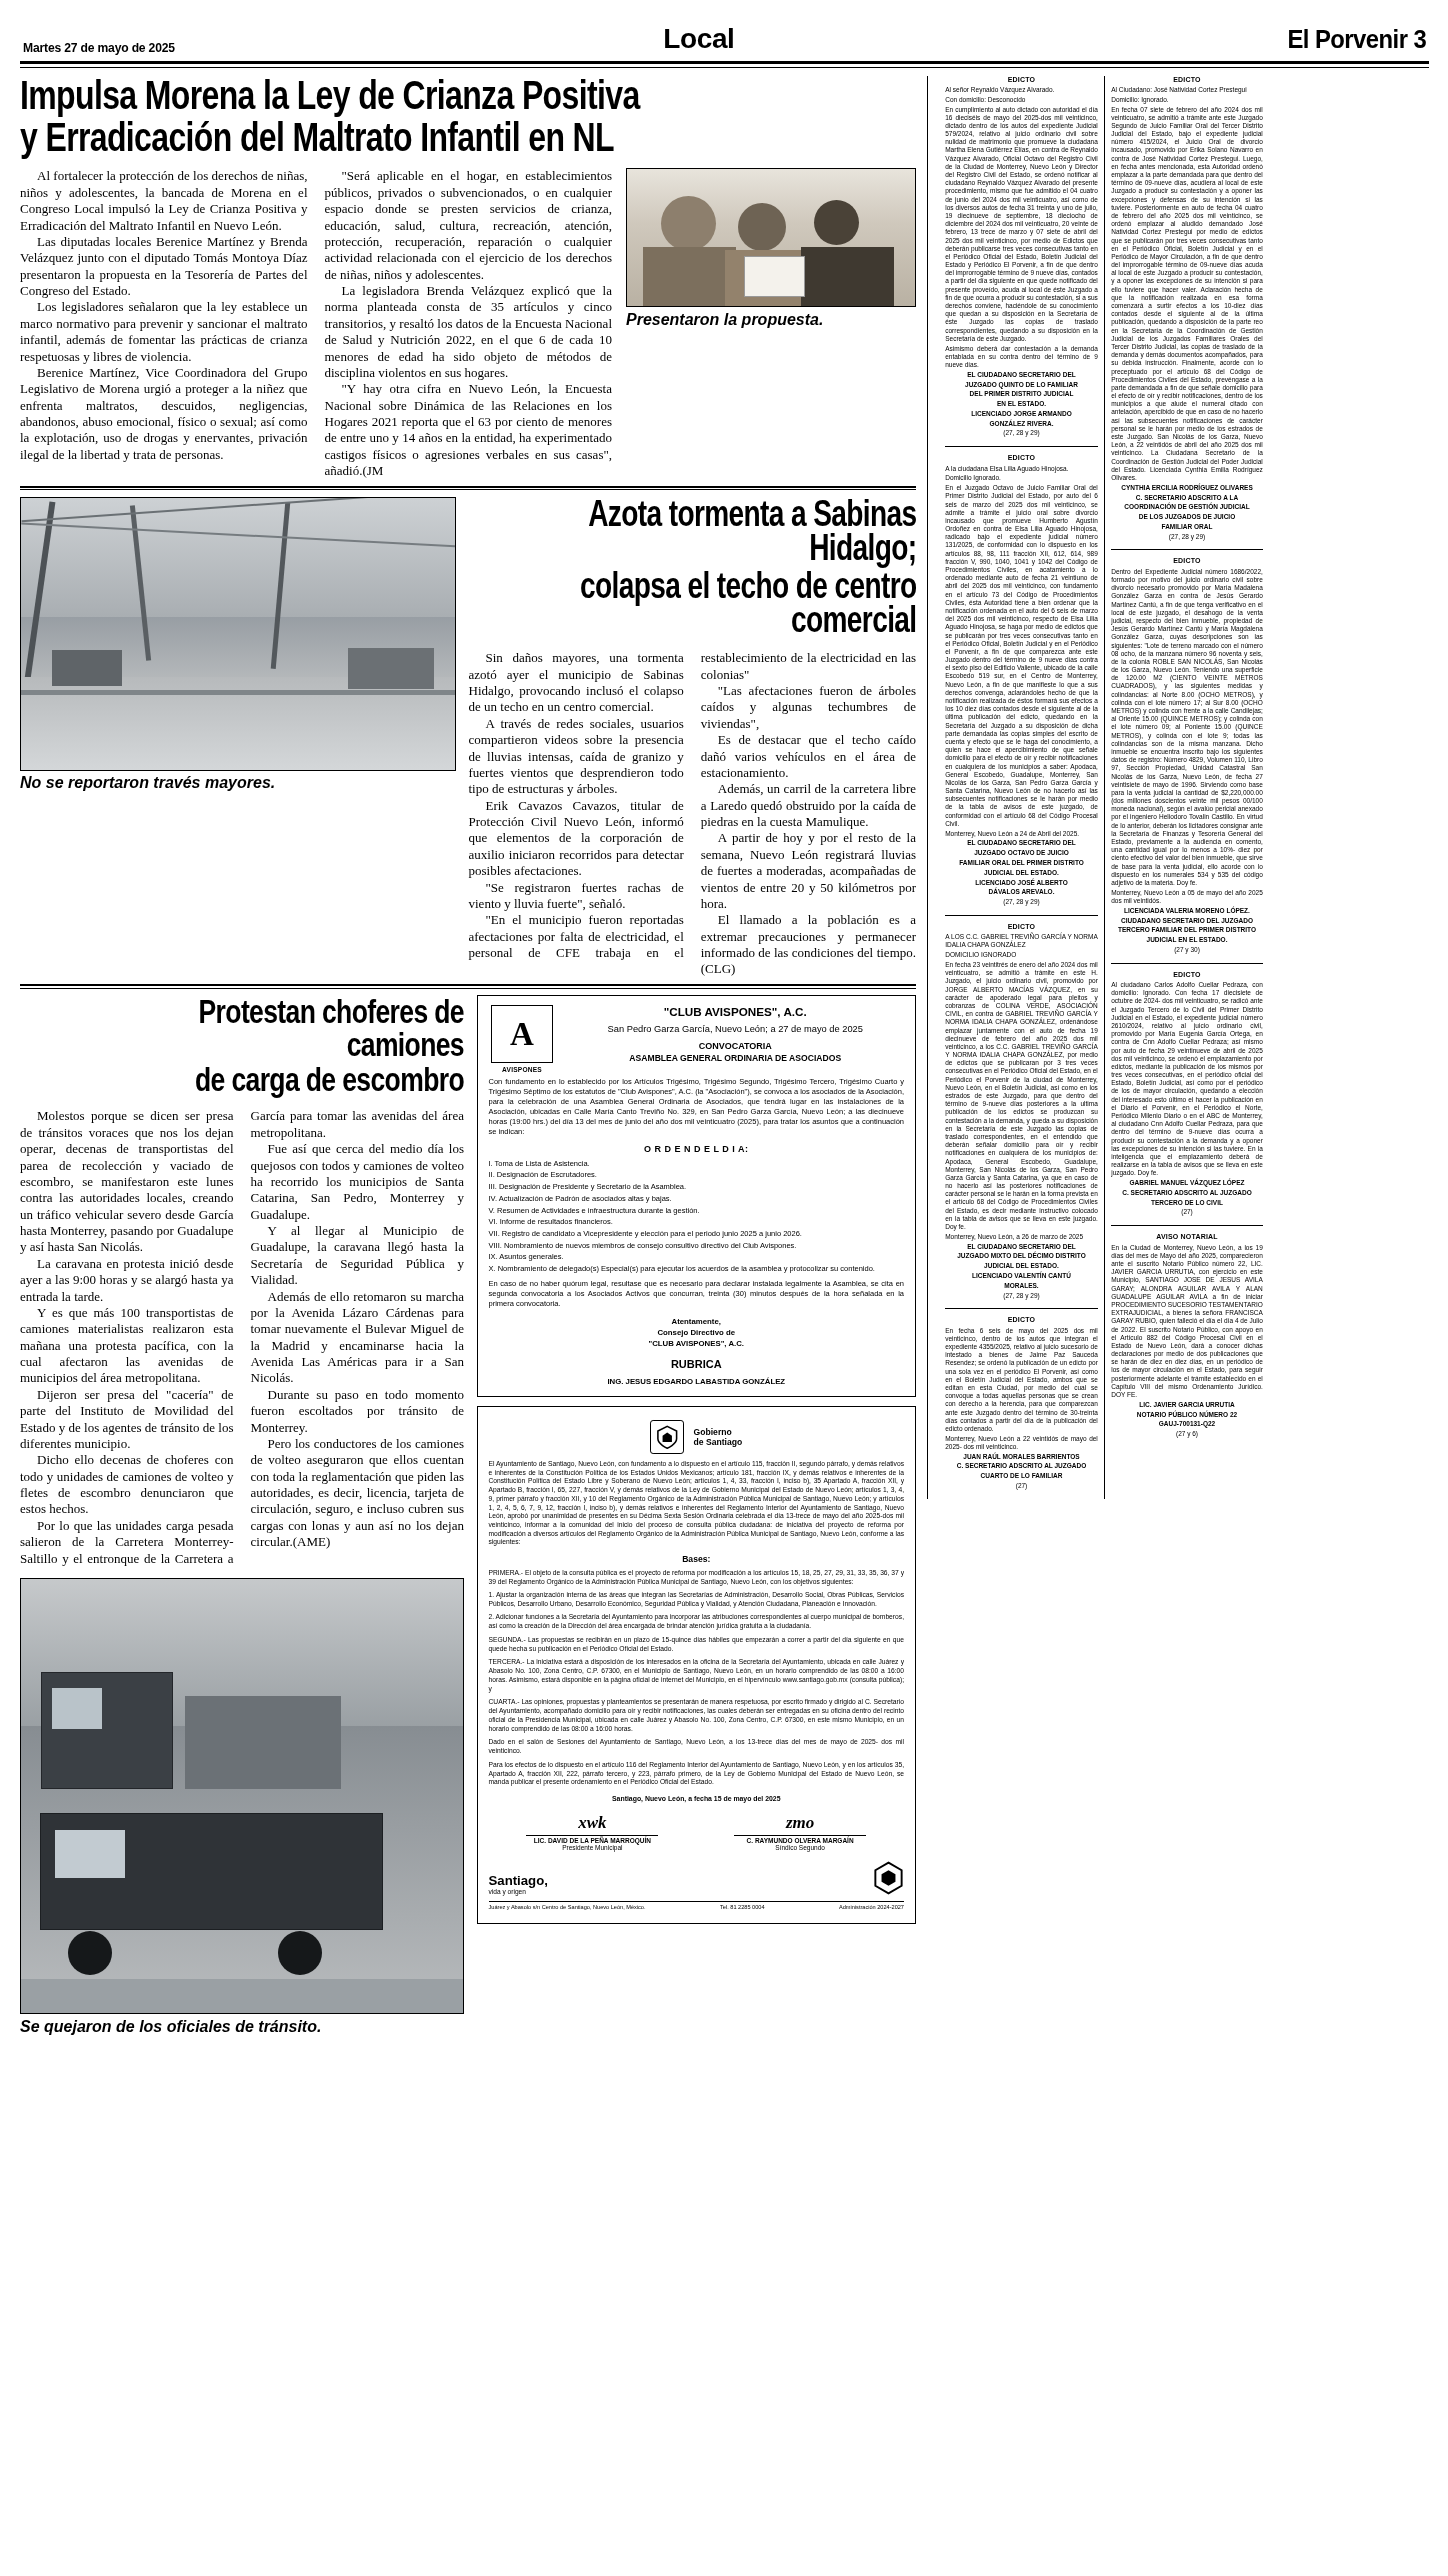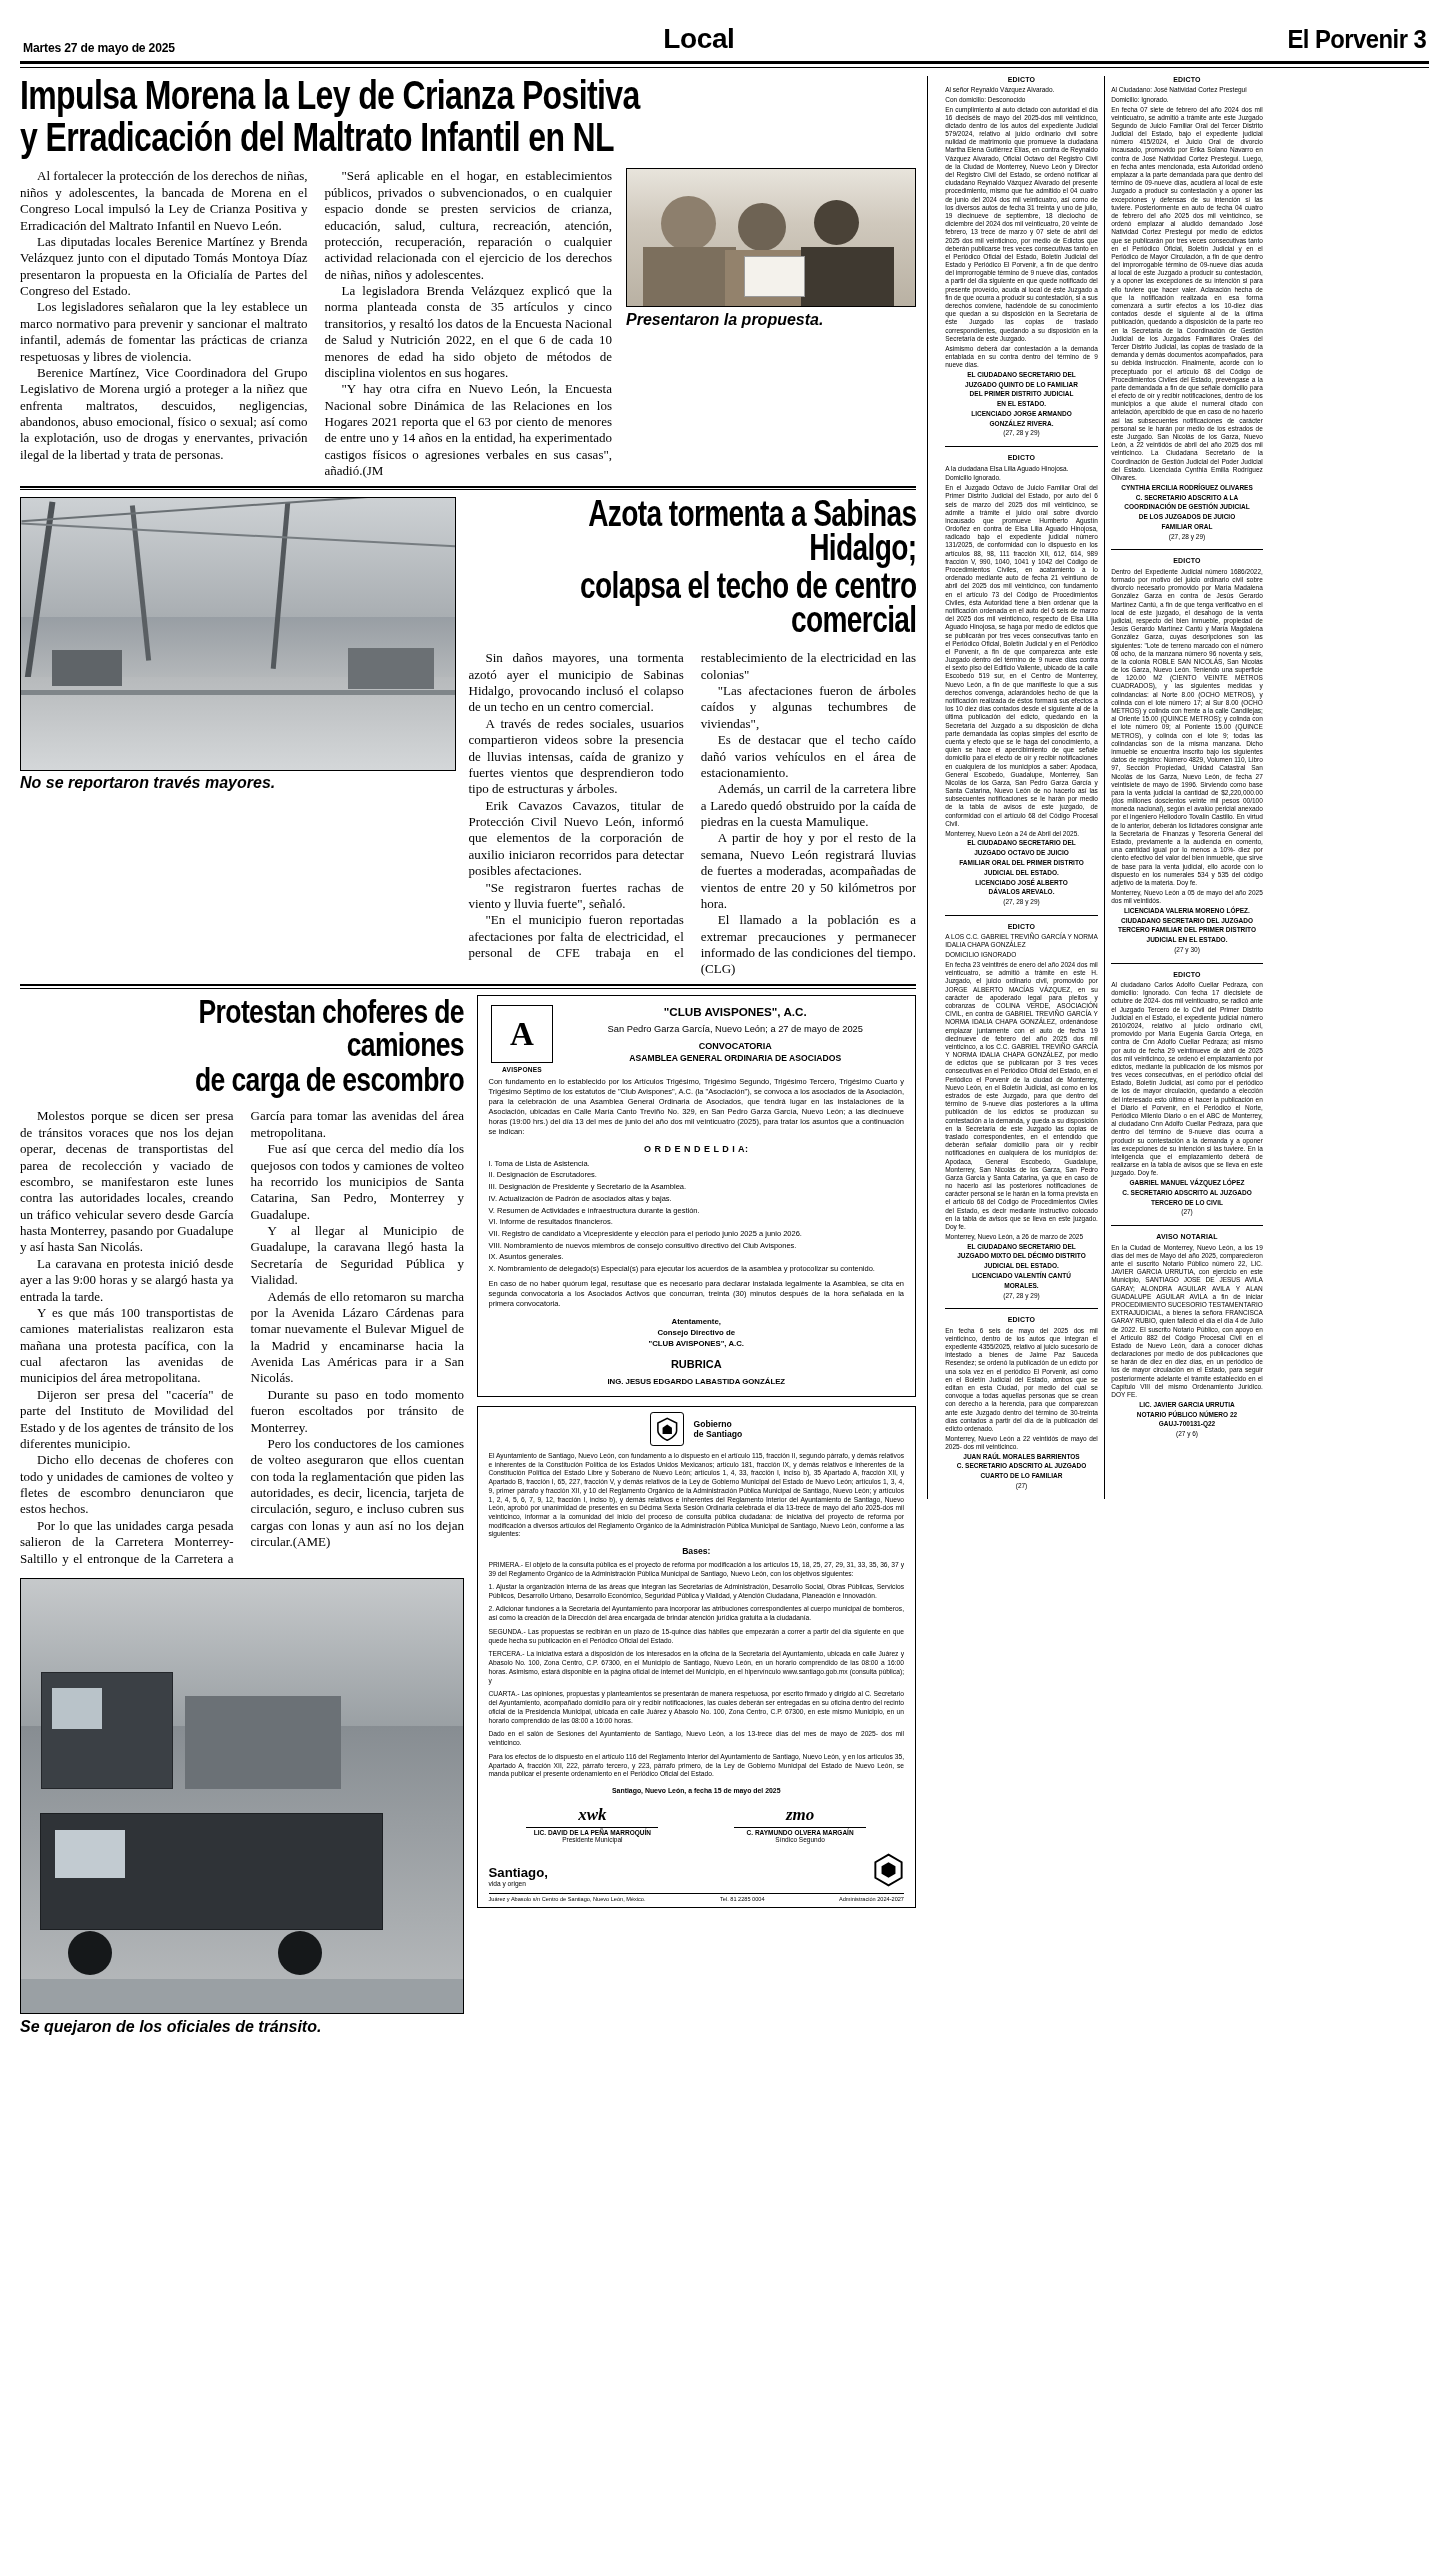--- a/index.html
+++ b/index.html
@@ -69,21 +69,21 @@
   .avisp-title .t3 { font-weight:bold; font-size:9px; margin-top:7px; }
   .avisp-title .t4 { font-weight:bold; font-size:8.6px; margin-top:2.3px; }
   .avisp p { font-size:7.5px; line-height:1.33; text-align:justify; margin:4.7px 0 0 0; }
   .avisp .ord { text-align:center; font-weight:bold; font-size:9px; margin:7px 0 4.7px 0; letter-spacing:0.5px;}
   .avisp ol.agenda { margin:0; padding:0; list-style:none; }
   .avisp ol.agenda li { font-size:7.5px; line-height:1.35; text-align:justify; margin-bottom:1.6px; }
   .avisp .sig { text-align:center; font-size:7.8px; font-weight:bold; margin-top:7.8px; line-height:1.4; }
   .avisp .sig .reg { font-weight:bold; font-size:11px; margin-top:8px;}
 
   
-  .stgo { border:1.2px solid #000; padding:5px 11px; font-family:"Liberation Sans", sans-serif; margin-top:9.3px; }
+  .stgo { border:1.2px solid #000; padding:13px 11px; font-family:"Liberation Sans", sans-serif; margin-top:9.3px; }
   .stgo-head { display:flex; align-items:center; gap:9.3px; justify-content:center; }
   .stgo-seal { width:34px; height:34px; border:1.6px solid #000; border-radius:3.1px; display:flex;
       align-items:center; justify-content:center; font-size:7px; font-weight:bold; text-align:center; }
   .stgo-head .gov { font-size:8.6px; font-weight:bold; line-height:1.25; }
   .stgo p { font-size:6.7px; line-height:1.3; text-align:justify; margin:5.5px 0 0 0; }
   .stgo .bases { text-align:center; font-weight:bold; font-size:8.6px; margin-top:7px; }
   .stgo .clause { font-size:6.7px; line-height:1.32; text-align:justify; margin-top:4.7px; }
   .stgo .sigblock { margin-top:11px; display:flex; justify-content:space-around; text-align:center; font-size:6.5px; font-weight:bold; }
   .stgo .sigblock .line { border-top:0.8px solid #000; padding-top:1.6px; width:132px; margin:0 auto; }
   .stgo .script { font-family:"Liberation Serif", serif; font-style:italic; font-size:17px; margin-bottom:1.6px; }
@@ -126,21 +126,21 @@
           <div style="flex:1;">
             <div class="hl hl-1">Impulsa Morena la Ley de Crianza Positiva</div>
             <div class="hl hl-1" style="margin-top:3.1px;">y Erradicación del Maltrato Infantil en NL</div>
           </div>
         </div>
 
         <div style="display:flex; gap:14px; margin-top:11px; align-items:flex-start;">
 
           <div style="width:592px;" class="cols2">
             <p>Al fortalecer la protección de los derechos de niñas, niños y adolescentes, la bancada de Morena en el Congreso Local impulsó la Ley de Crianza Positiva y Erradicación del Maltrato Infantil en Nuevo León.</p>
-            <p>Las diputadas locales Berenice Martínez y Brenda Velázquez junto con el diputado Tomás Montoya Díaz presentaron la propuesta en la Oficialía de Partes del Congreso del Estado.</p>
+            <p>Las diputadas locales Berenice Martínez y Brenda Velázquez junto con el diputado Tomás Montoya Díaz presentaron la propuesta en la Tesorería de Partes del Congreso del Estado.</p>
             <p>Los legisladores señalaron que la ley establece un marco normativo para prevenir y sancionar el maltrato infantil, además de fomentar las prácticas de crianza respetuosas y libres de violencia.</p>
             <p>Berenice Martínez, Vice Coordinadora del Grupo Legislativo de Morena urgió a proteger a la niñez que enfrenta maltratos, descuidos, negligencias, abandonos, abuso emocional, físico o sexual; así como la explotación, uso de drogas y enervantes, privación ilegal de la libertad y trata de personas.</p>
             <p>"Será aplicable en el hogar, en establecimientos públicos, privados o subvencionados, o en cualquier espacio donde se presten servicios de crianza, educación, salud, cultura, recreación, atención, protección, recuperación, reparación o cualquier actividad relacionada con el ejercicio de los derechos de niñas, niños y adolescentes.</p>
             <p>La legisladora Brenda Velázquez explicó que la norma planteada consta de 35 artículos y cinco transitorios, y resaltó los datos de la Encuesta Nacional de Salud y Nutrición 2022, en el que 6 de cada 10 menores de edad ha sido objeto de métodos de disciplina violentos en sus hogares.</p>
             <p>"Y hay otra cifra en Nuevo León, la Encuesta Nacional sobre Dinámica de las Relaciones en los Hogares 2021 reporta que el 63 por ciento de menores de entre uno y 14 años en la entidad, ha experimentado castigos físicos o agresiones verbales en sus casas", añadió.(JM</p>
           </div>
 
           <div style="width:290px;">
             <div class="photo ph-legislators">
               <div class="fig-blob" style="width:55px;height:55px;background:#8d7f6d;left:34px;top:26.5px;"></div>

